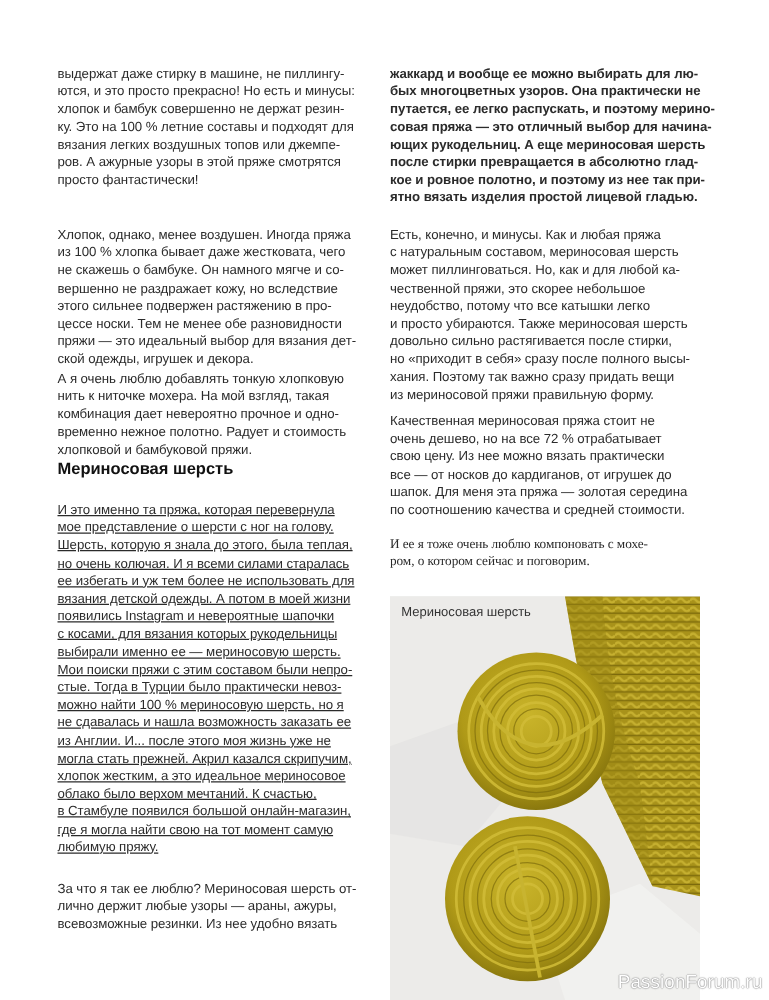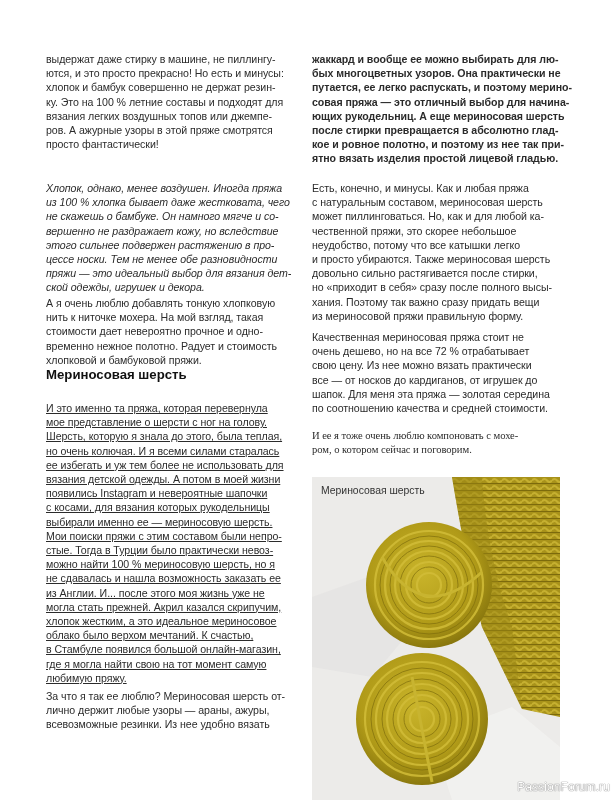--- a/index.html
+++ b/index.html
@@ -13,41 +13,41 @@
       position: absolute; top: 0;
     }
     .col-left { left: 46px; width: 250px; }
     .col-right { left: 312px; width: 260px; }
     p {
       margin: 0; font-size: 10.6px; line-height: 14.2px;
       letter-spacing: -0.05px; color: #2b2b2b;
       white-space: pre-line;
     }
     .l1 { position: absolute; top: 52px; }
-    .l2 { position: absolute; top: 181px; font-style: italic; }
+    .l2 { position: absolute; top: 181px; }
     .l3 { position: absolute; top: 296px; }
     .h { position: absolute; top: 367px; font-size: 13.2px; font-weight: bold; color: #111; margin: 0; white-space: nowrap; }
     .l4 { position: absolute; top: 401px; text-decoration: underline; }
-    .l5 { position: absolute; top: 689px; }
+    .l5 { position: absolute; top: 704px; }
     .r1 { position: absolute; top: 52px; font-weight: bold; }
     .r2 { position: absolute; top: 181px; }
     .r3 { position: absolute; top: 330px; }
     .r4 { position: absolute; top: 429px; font-family: Liberation Serif, serif; }
 
     .photo {
       position: absolute; left: 312px; top: 477px; width: 248px; height: 323px;
       overflow: hidden; background: #eceae8;
     }
     .photo svg { position: absolute; left: 0; top: 0; }
     .photo-caption {
       position: absolute; left: 9px; top: 8px; font-size: 10.4px; color: #333;
     }
     .watermark {
       position: absolute; right: 5px; bottom: 6px;
-      font-size: 12px; color: #ffffff; letter-spacing: 0.1px;
+      font-size: 15px; color: #ffffff; letter-spacing: 0.1px;
       text-shadow: 0 0 1px #777, 0 0 1px #777;
       margin-left: 20px;
     }
   </style>
 </head>
 <body>
 
 <div class="col col-left">
   <p class="l1">выдержат даже стирку в машине, не пиллингу-
 ются, и это просто прекрасно! Но есть и минусы:
@@ -59,21 +59,21 @@
   <p class="l2">Хлопок, однако, менее воздушен. Иногда пряжа
 из 100 % хлопка бывает даже жестковата, чего
 не скажешь о бамбуке. Он намного мягче и со-
 вершенно не раздражает кожу, но вследствие
 этого сильнее подвержен растяжению в про-
 цессе носки. Тем не менее обе разновидности
 пряжи — это идеальный выбор для вязания дет-
 ской одежды, игрушек и декора.</p>
   <p class="l3">А я очень люблю добавлять тонкую хлопковую
 нить к ниточке мохера. На мой взгляд, такая
-стоимости дает невероятно прочное и одно-
+комбинация дает невероятно прочное и одно-
 временно нежное полотно. Радует и стоимость
 хлопковой и бамбуковой пряжи.</p>
   <h2 class="h">Мериносовая шерсть</h2>
   <p class="l4">И это именно та пряжа, которая перевернула
 мое представление о шерсти с ног на голову.
 Шерсть, которую я знала до этого, была теплая,
 но очень колючая. И я всеми силами старалась
 ее избегать и уж тем более не использовать для
 вязания детской одежды. А потом в моей жизни
 появились Instagram и невероятные шапочки

